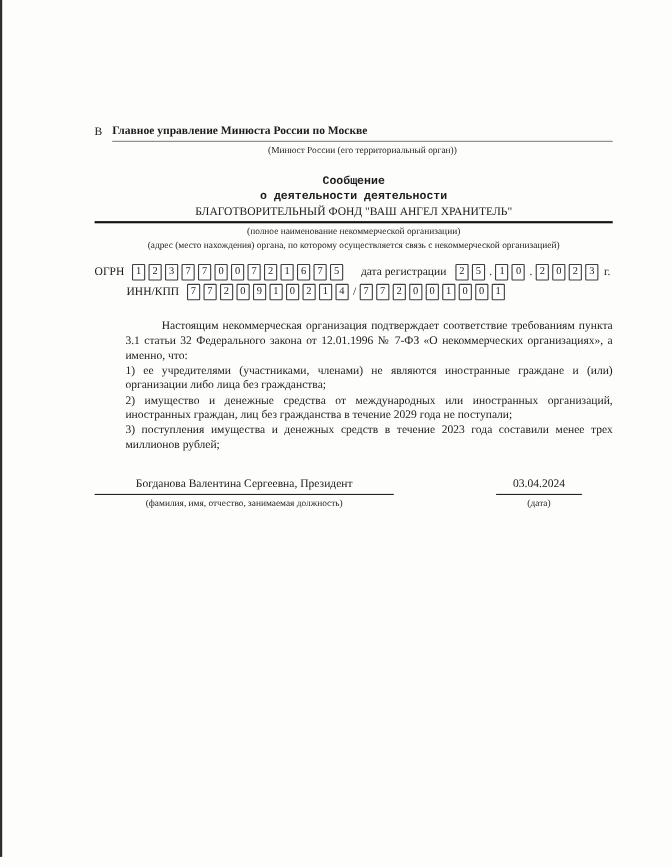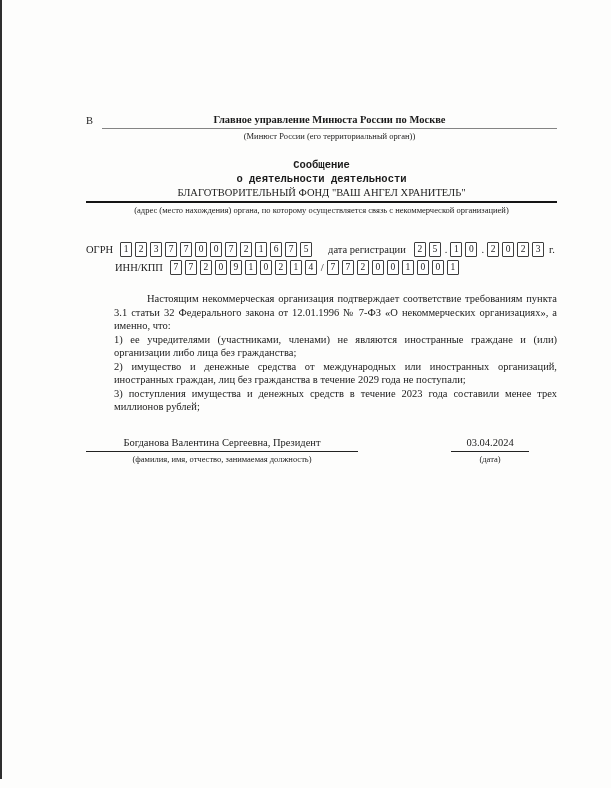--- a/index.html
+++ b/index.html
@@ -22,40 +22,40 @@
     width: 471px;
     font-size: 10.5px;
     line-height: 13.5px;
   }
   
   .recipient-row { display: flex; align-items: flex-end; }
   .recipient-prefix { flex: 0 0 auto; padding-bottom: 1px; }
   .recipient-line {
     flex: 1 1 auto; margin-left: 9px;
     border-bottom: 1.5px solid #848484;
-    text-align: center; font-weight: bold;
+    font-weight: bold;
     padding-bottom: 1px;
   }
   .caption {
     font-size: 8.5px; line-height: 10px;
     text-align: center; margin-top: 2px;
   }
   .recipient-caption { margin-left: 16px; }
   
   .title-block { margin-top: 17px; text-align: center; font-weight: bold; line-height: 14px; font-family: Liberation Mono, monospace; }
   .org-name {
     text-align: center; margin-top: 0px;
     padding-bottom: 2px; border-bottom: 2px solid #151515;
   }
   .address {
     text-align: center; margin-top: 3px; line-height: 13px;
     padding-bottom: 3px; border-bottom: 1.5px solid #8a8a8a;
   }
   
-  .reg-block { margin-top: 27px; }
+  .reg-block { margin-top: 13px; }
   .ogrn-row, .innkpp-row { display: flex; align-items: center; }
   .reg-label { margin-right: 7px; white-space: nowrap; }
   .boxes { display: inline-flex; }
   .digit-box {
     display: inline-block;
     width: 10px; height: 13px;
     border: 1px solid #3d3d3d;
     border-radius: 1px;
     margin-right: 3px;
     text-align: center;
@@ -93,20 +93,21 @@
     <span class="recipient-line">Главное управление Минюста России по Москве</span>
   </div>
   <div class="caption recipient-caption">(Минюст России (его территориальный орган))</div>
 
   <div class="title-block">
     <div>Сообщение</div>
     <div>о деятельности деятельности</div>
   </div>
 
   <div class="org-name">БЛАГОТВОРИТЕЛЬНЫЙ ФОНД "ВАШ АНГЕЛ ХРАНИТЕЛЬ"</div>
+  <div class="caption">(полное наименование некоммерческой организации)</div>
 
   <div class="caption">(адрес (место нахождения) органа, по которому осуществляется связь с некоммерческой организацией)</div>
 
   <div class="reg-block">
     <div class="ogrn-row">
       <span class="reg-label">ОГРН</span>
       <span class="boxes">
           <span class="digit-box">1</span>
           <span class="digit-box">2</span>
           <span class="digit-box">3</span>

